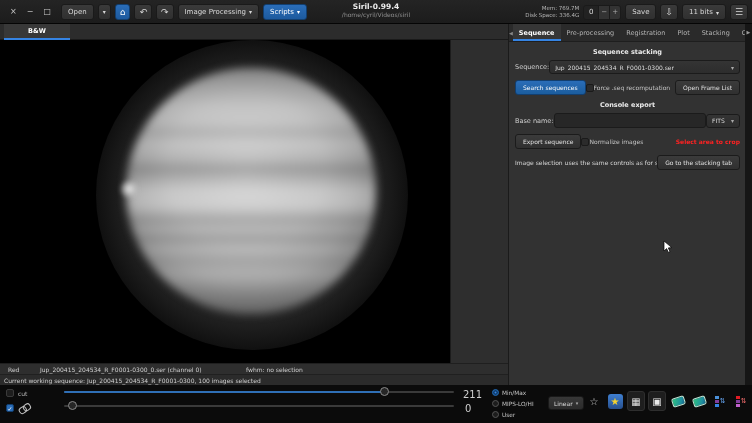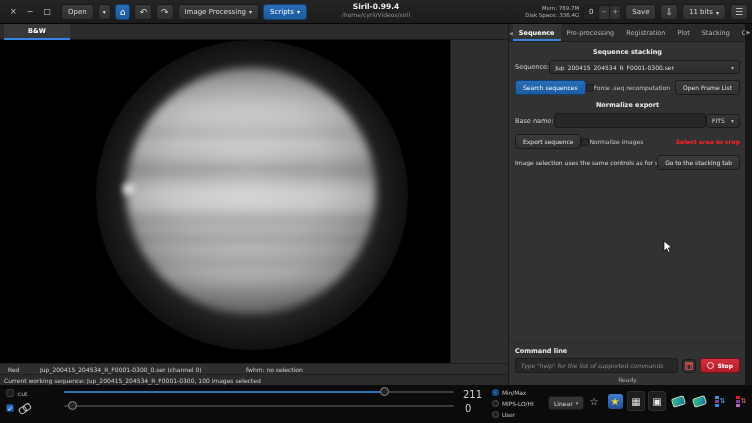--- a/index.html
+++ b/index.html
@@ -255,21 +255,21 @@
         <div class="btn blue">
             <span>Search sequences</span>
           </div>
         <span class="chk"></span>
         <span class="chklabel">Force .seq recomputation</span>
         <div class="btn" style="margin-left:auto;">
             <span>Open Frame List</span>
           </div>
       </div>
 
-      <div class="sec-title">Normalize export</div>
+      <div class="sec-title">Console export</div>
       <div class="prow">
         <span class="plabel">Base name:</span>
         <input class="textinput" style="">
         <div class="combo small">
           <span class="cv">FITS</span>
           <span class="caret">▾</span>
         </div>
       </div>
       <div class="prow">
         <div class="btn">
@@ -280,34 +280,20 @@
         <span class="red-hint">Select area to crop</span>
       </div>
       <div class="prow">
         <span class="note">Image selection uses the same controls as for stacking:</span>
         <div class="btn">
             <span>Go to the stacking tab</span>
           </div>
       </div>
     </div>
 
-    <div class="cmdblock">
-      <div class="cmd-title">Command line</div>
-      <div class="cmdrow">
-        <input class="textinput" placeholder="Type &quot;help&quot; for the list of supported commands" style="">
-        <div class="cmdlist-btn">
-            <span class="cmdlist-glyph"></span>
-          </div>
-        <div class="stop-btn">
-          <span class="stop-ring"></span>
-          <span>Stop</span>
-        </div>
-      </div>
-      <div class="ready">Ready</div>
-    </div>
   </div>
 
   <div class="rstrip">
     <div class="arr">▶</div>
   </div>
 
   <svg class="cursor-svg" width="10" height="14" viewBox="0 0 10 14">
     <path d="M1,1 L1,11 L3.6,8.6 L5.4,12.4 L7.0,11.6 L5.3,7.9 L8.8,7.6 Z" fill="#ffffff" stroke="#000" stroke-width="0.7"></path>
   </svg>
 

